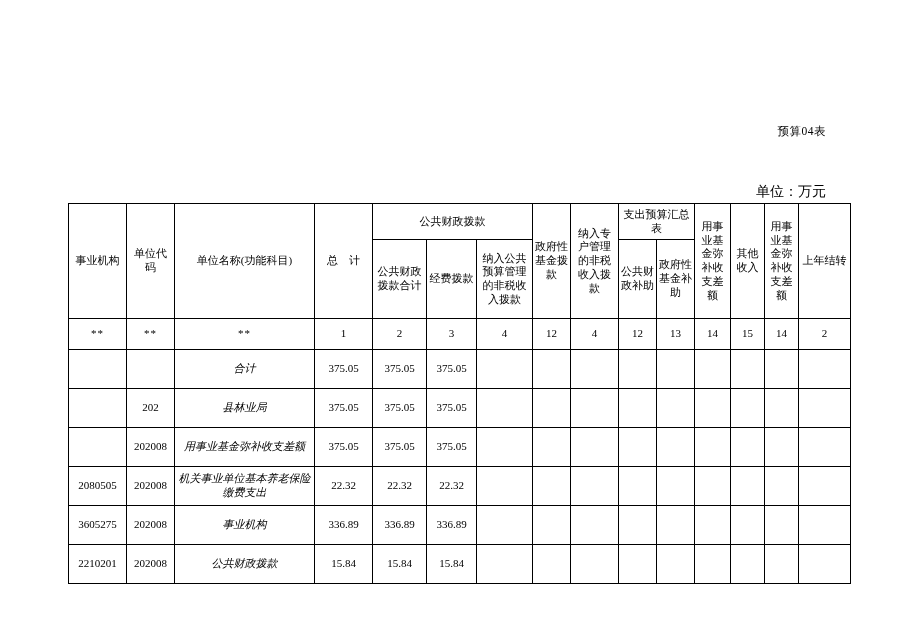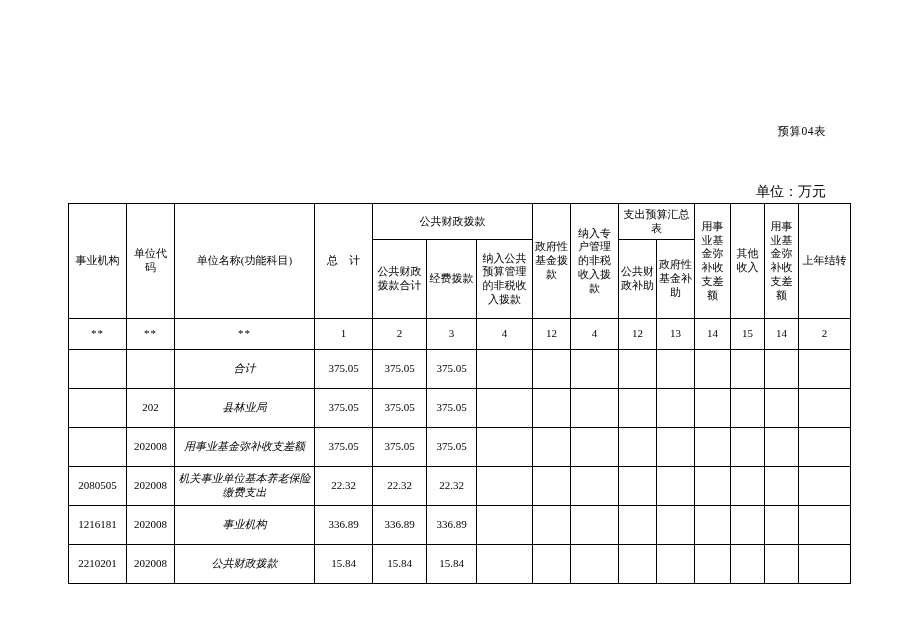--- a/index.html
+++ b/index.html
@@ -246,21 +246,21 @@
             <td class="cell-num"></td>
             <td class="cell-num"></td>
             <td class="cell-num"></td>
             <td class="cell-num"></td>
             <td class="cell-num"></td>
             <td class="cell-num"></td>
             <td class="cell-num"></td>
             <td class="cell-num"></td>
           </tr>
           <tr class="data-row">
-            <td class="cell-num">1216181</td>
+            <td class="cell-num">3605275</td>
             <td class="cell-num">202008</td>
             <td class="cell-name">事业机构</td>
             <td class="cell-num">336.89</td>
             <td class="cell-num">336.89</td>
             <td class="cell-num">336.89</td>
             <td class="cell-num"></td>
             <td class="cell-num"></td>
             <td class="cell-num"></td>
             <td class="cell-num"></td>
             <td class="cell-num"></td>

